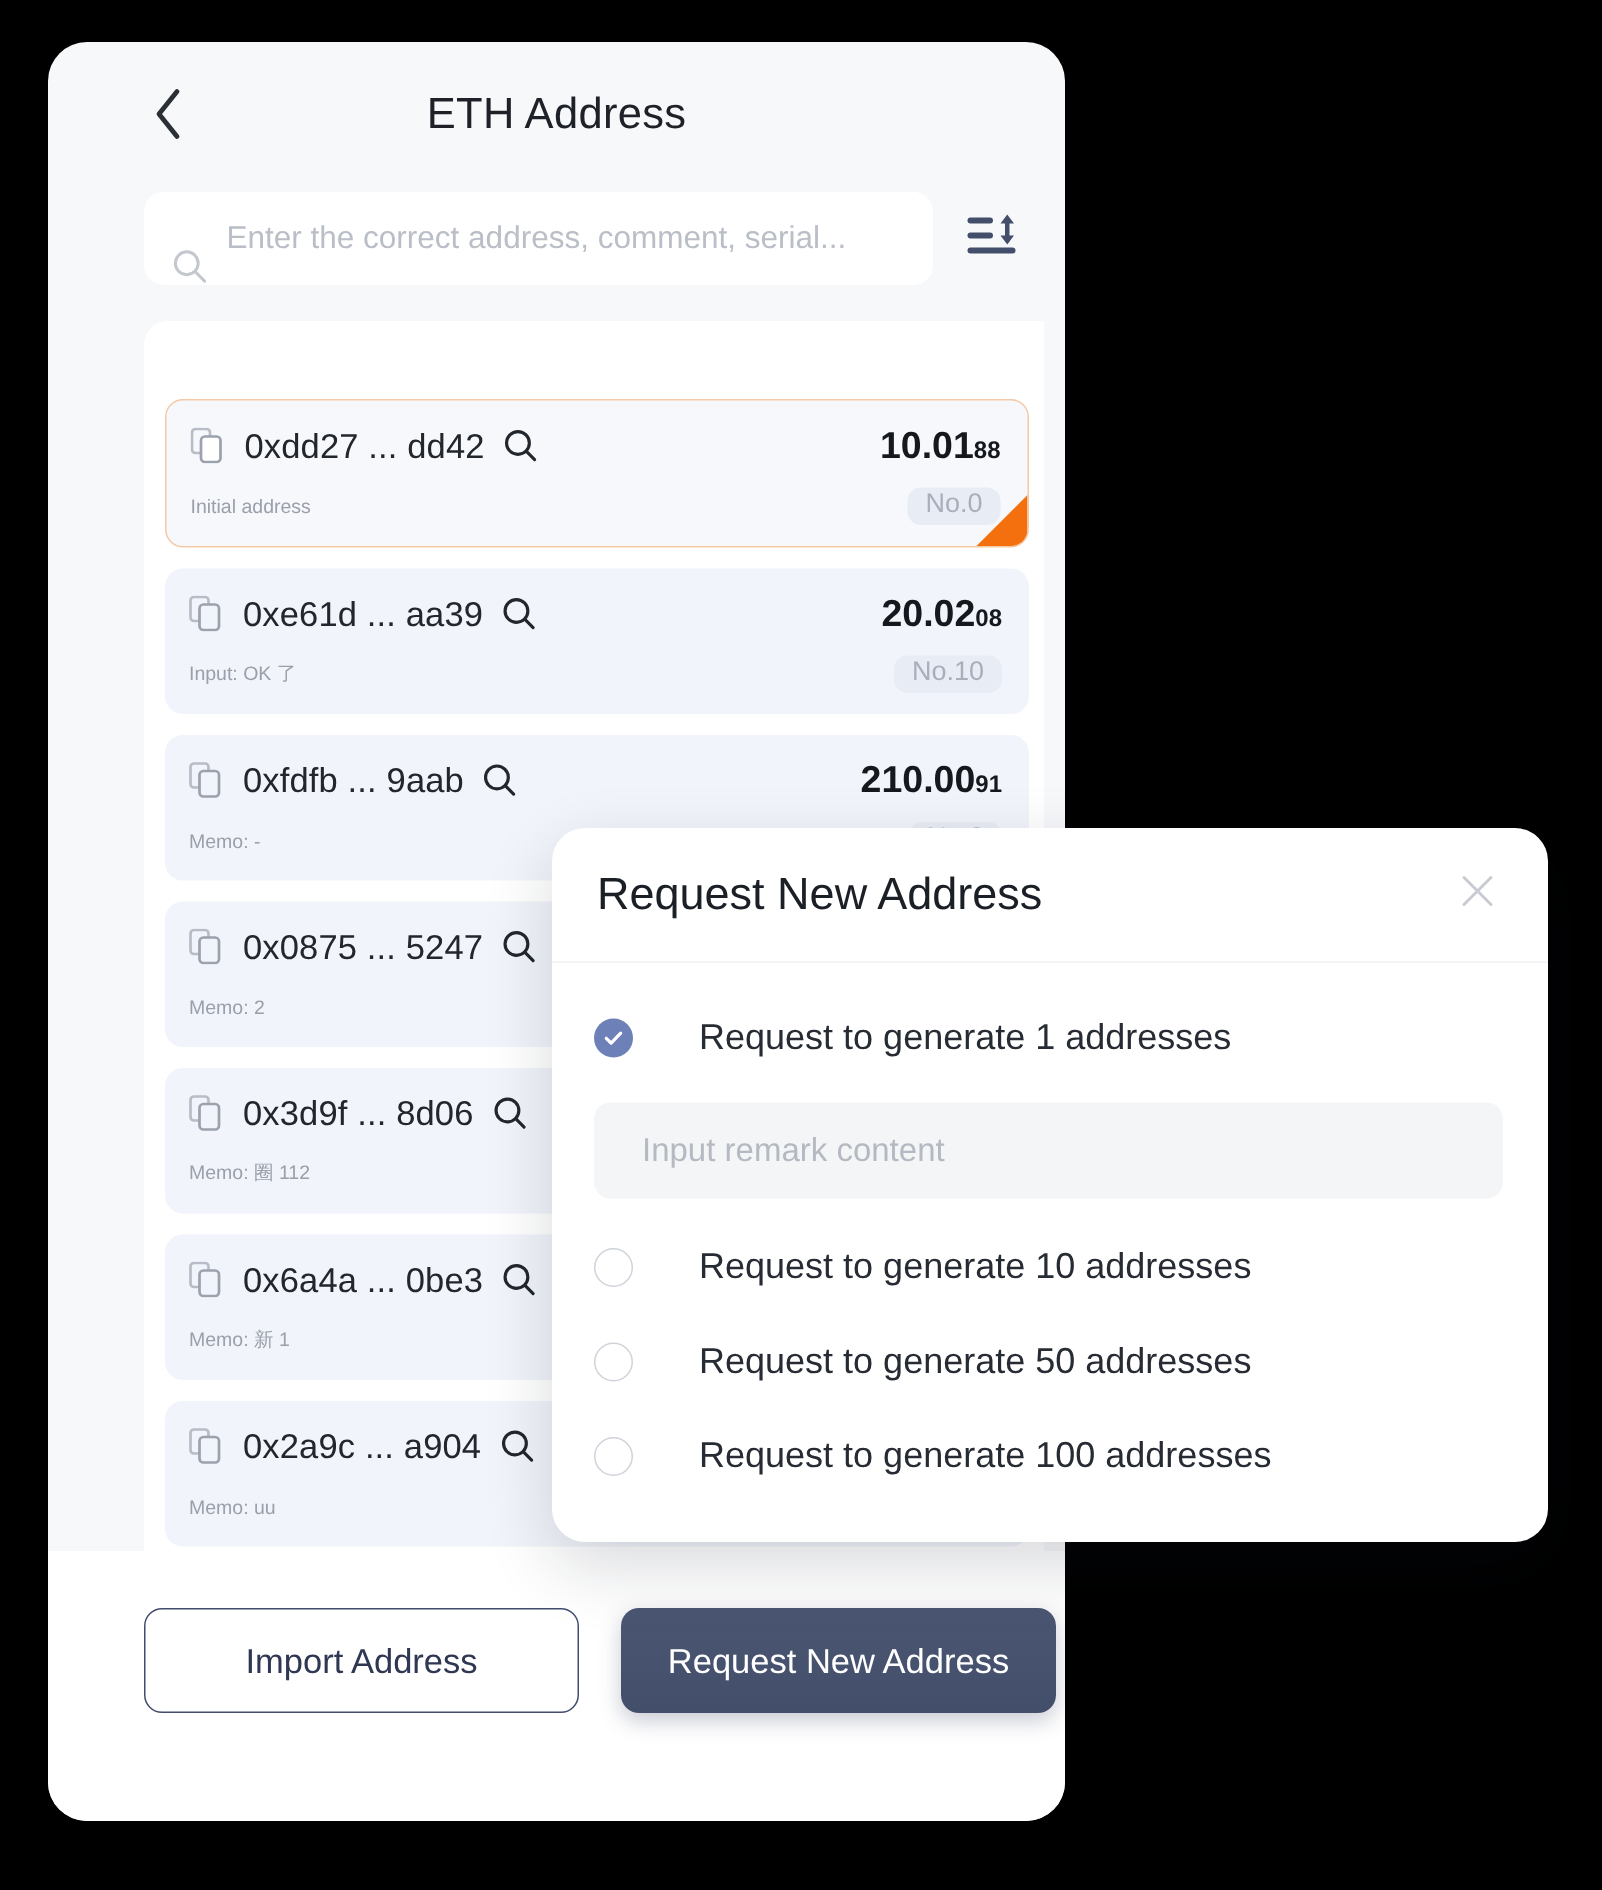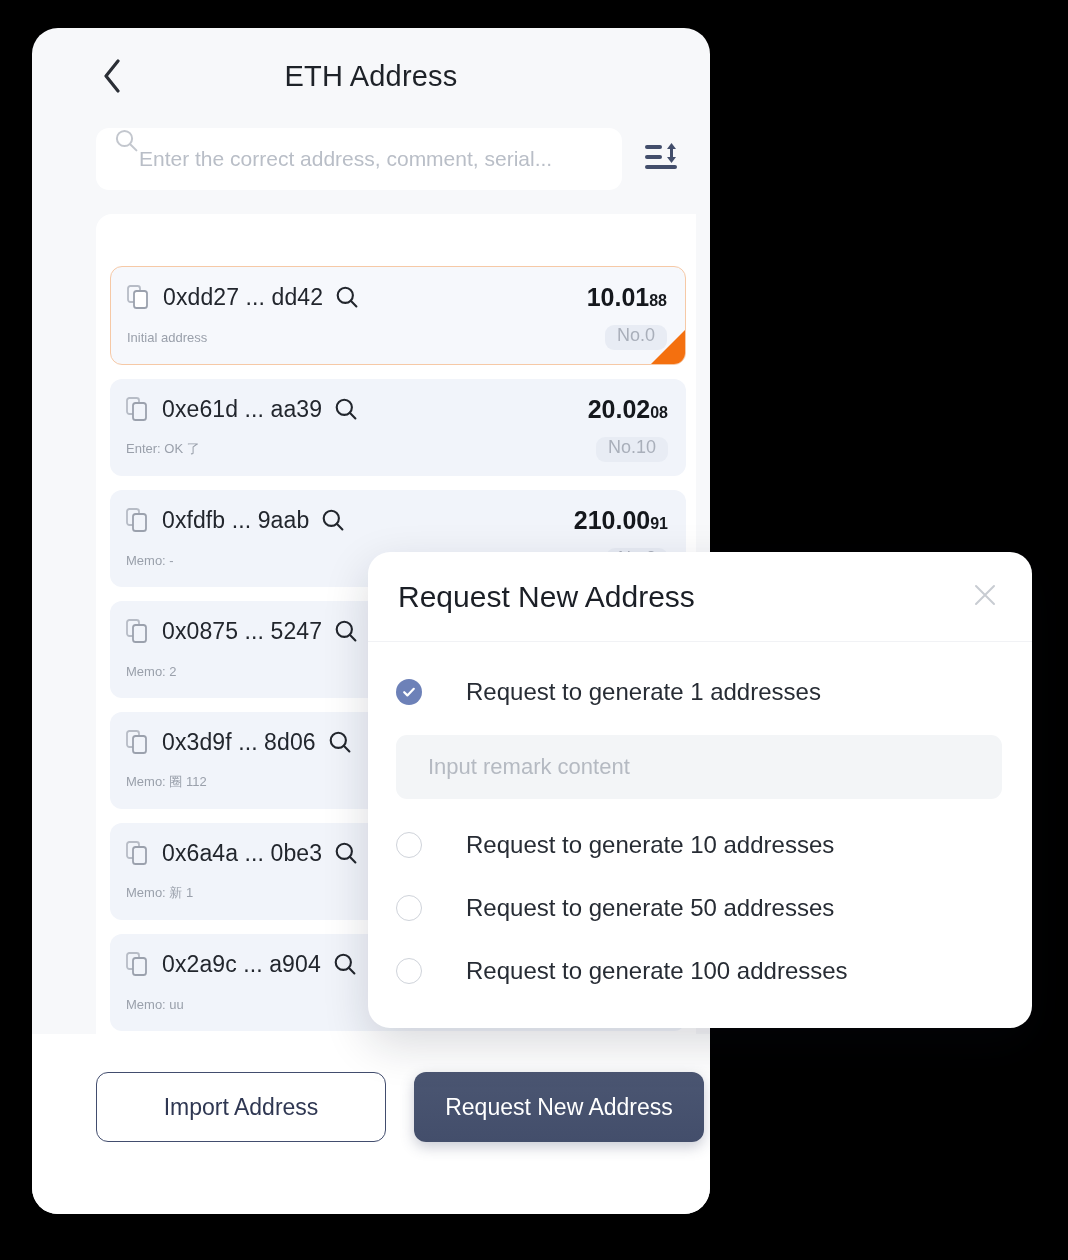--- a/index.html
+++ b/index.html
@@ -49,22 +49,23 @@
     display: flex; align-items: center;
     padding: 0 24px 0 64px;
     gap: 18px;
     margin-top: 4px;
   }
   .search-box {
     flex: 1 1 auto;
     height: 62px;
     background: #ffffff;
     border-radius: 13px;
-    display: flex; align-items: flex-start;
+    display: flex; align-items: flex-end;
     padding: 0 18px;
+    gap: 12px;
   }
   .search-box .sicon { flex: 0 0 auto; display:flex; }
   .search-input {
     flex: 1 1 auto;
     border: none; outline: none; background: transparent;
     font-family: "Liberation Sans", sans-serif;
     font-size: 21px; color: #303640;
     height: 100%;
   }
   .search-input::placeholder { color: #b9bec7; }
@@ -310,21 +311,21 @@
           <span class="addr-text">0xe61d ... aa39</span>
           <span class="zoom-icon">
             <svg width="24" height="24" viewBox="0 0 24 24" fill="none">
               <circle cx="10.3" cy="10.3" r="7.6" stroke="#22262d" stroke-width="2.1"></circle>
               <path d="M15.8 15.8 L21.4 21.4" stroke="#22262d" stroke-width="2.1" stroke-linecap="round"></path>
             </svg>
           </span>
           <span class="amount"><span>20.02</span><span class="dec">08</span></span>
         </div>
         <div class="addr-row2">
-          <span class="memo">Enter: OK 了</span>
+          <span class="memo">Input: OK 了</span>
           <span class="serial">No.10</span>
         </div>
       </div>
 
       <div class="addr-item">
         <div class="addr-row1">
           <span class="copy-icon">
             <svg width="22" height="24" viewBox="0 0 22 24" fill="none">
               <rect x="1" y="1" width="12" height="16" rx="2.4" stroke="#b7bcc6" stroke-width="1.8"></rect>
               <rect x="7" y="6" width="13" height="17" rx="2.6" fill="#f1f4fa" stroke="#9ba1ad" stroke-width="1.8"></rect>

